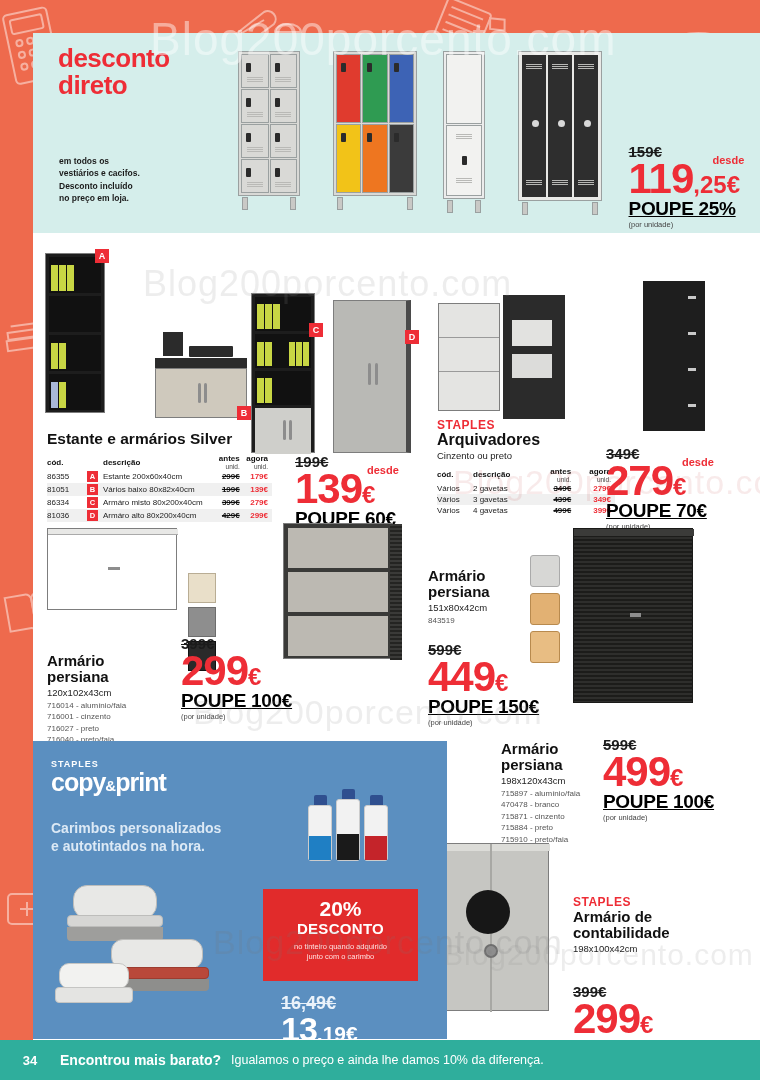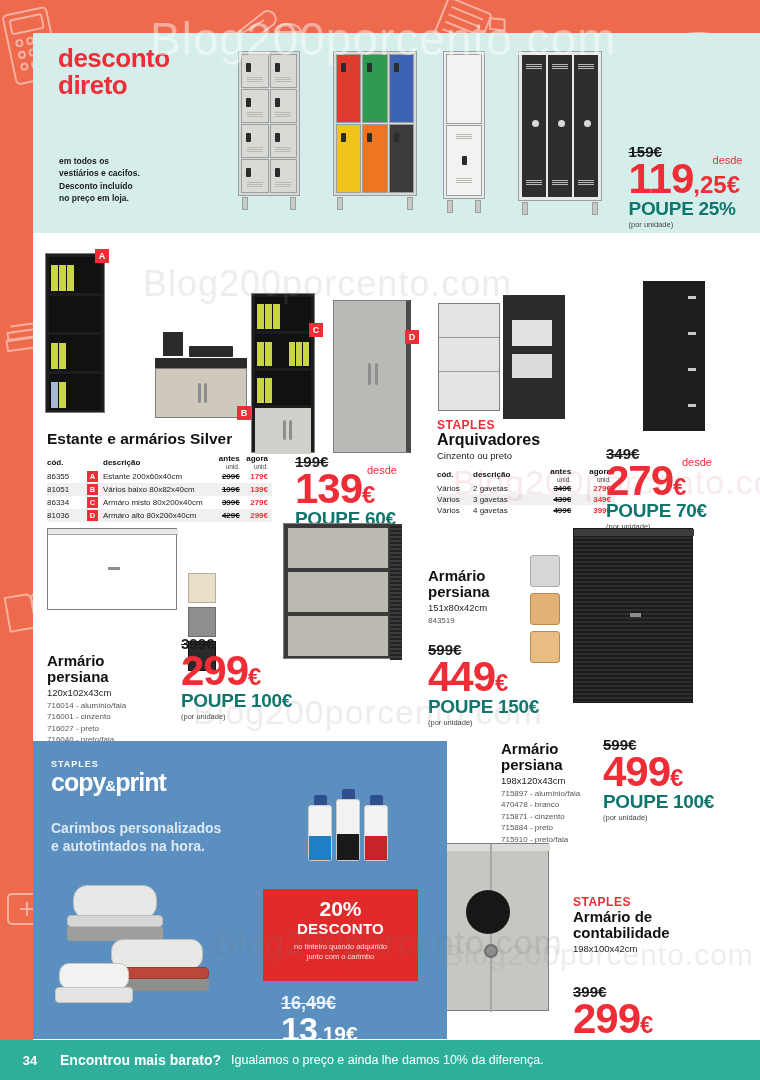--- a/index.html
+++ b/index.html
@@ -66,22 +66,22 @@
              background: repeating-linear-gradient(to bottom,#b9b9b6 0 1px,transparent 1px 2px); }
 
   
   .hero-price { position: absolute; right: 20px; top: 110px; text-align: left; }
 
   .old-price { font-size: 15px; font-weight: bold; color: #1b1b1b; text-decoration: line-through; }
   .new-price { color: #ee2d36; font-weight: bold; line-height: .9; }
   .np-num { font-size: 42px; letter-spacing: -1px; }
   .np-dec { font-size: 24px; }
   .np-eur { font-size: 24px; }
-  .desde { font-size: 11px; font-weight: normal; color:#ee2d36; }
-  .poupe { font-size: 19px; font-weight: bold; color: #0f766e; letter-spacing: -.3px; }
+  .desde { font-size: 11px; font-weight: bold; color:#ee2d36; }
+  .poupe { font-size: 19px; font-weight: bold; color: #000000; letter-spacing: -.3px; text-decoration: underline; }
   .unidade { font-size: 7.5px; color: #444; }
 
   
   .p-title { font-size: 15px; font-weight: bold; color: #111; line-height: 1.05; }
   .p-sub   { font-size: 9.5px; color: #222; }
   .p-code  { font-size: 8px; color: #555; line-height: 1.45; }
   .brand   { font-size: 12px; font-weight: bold; color: #ee2d36; letter-spacing: .5px; }
 
   
   table.spec { border-collapse: collapse; font-size: 8px; color:#222; }

